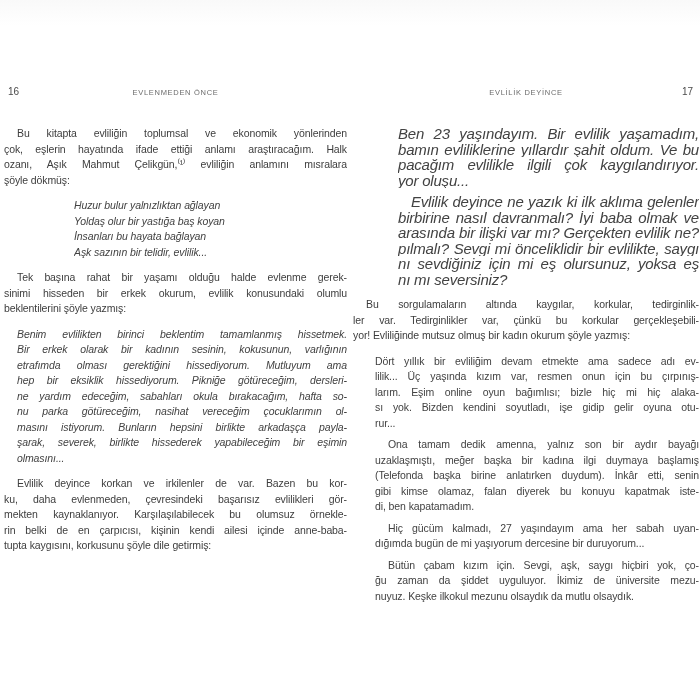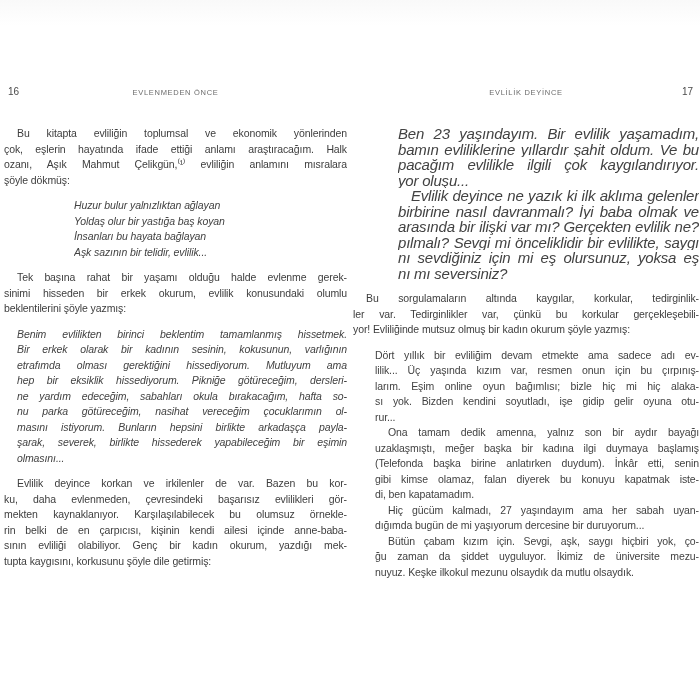--- a/index.html
+++ b/index.html
@@ -48,21 +48,21 @@
   .blk.spaced { margin-top: 10px; }
 
   .poem       { margin-left: 70px; font-style: italic; color: #424242; }
   .quote      { margin-left: 13px; font-style: italic; color: #424242; }
   .quote-md   { margin-left: 22px; color: #424242; }
   .quote-deep { margin-left: 45px; font-style: italic; color: #424242;
                 font-size: 15px; letter-spacing: -0.2px; }
 
   .ln { height: 15.5px; overflow: hidden; }
   .jl { text-align: justify; text-align-last: justify; }
-  .fi { text-indent: 13px; }
+  .fi { text-indent: 13px; margin-top: 6px; }
 </style>
 </head>
 <body>
 
 <div class="canvas">
 
   <div class="page page-left">
     <div class="phead">
       <span class="pnum pnum-left">16</span>
       <span class="ptitle">EVLENMEDEN ÖNCE</span>
@@ -94,21 +94,20 @@
           <div class="ln jl">nu parka götüreceğim, nasihat vereceğim çocuklarımın ol-</div>
           <div class="ln jl">masını istiyorum. Bunların hepsini birlikte arkadaşça payla-</div>
           <div class="ln jl">şarak, severek, birlikte hissederek yapabileceğim bir eşimin</div>
           <div class="ln">olmasını...</div>
         </div>
         <div class="blk body spaced">
           <div class="ln jl fi">Evlilik deyince korkan ve irkilenler de var. Bazen bu kor-</div>
           <div class="ln jl">ku, daha evlenmeden, çevresindeki başarısız evlilikleri gör-</div>
           <div class="ln jl">mekten kaynaklanıyor. Karşılaşılabilecek bu olumsuz örnekle-</div>
           <div class="ln jl">rin belki de en çarpıcısı, kişinin kendi ailesi içinde anne-baba-</div>
-          <div class="ln jl">sının evliliği olabiliyor. Genç bir kadın okurum, yazdığı mek-</div>
           <div class="ln">tupta kaygısını, korkusunu şöyle dile getirmiş:</div>
         </div>
       </div>
   </div>
 
   <div class="page page-right">
     <div class="phead">
       <span class="ptitle">EVLİLİK DEYİNCE</span>
       <span class="pnum pnum-right">17</span>
     </div>

